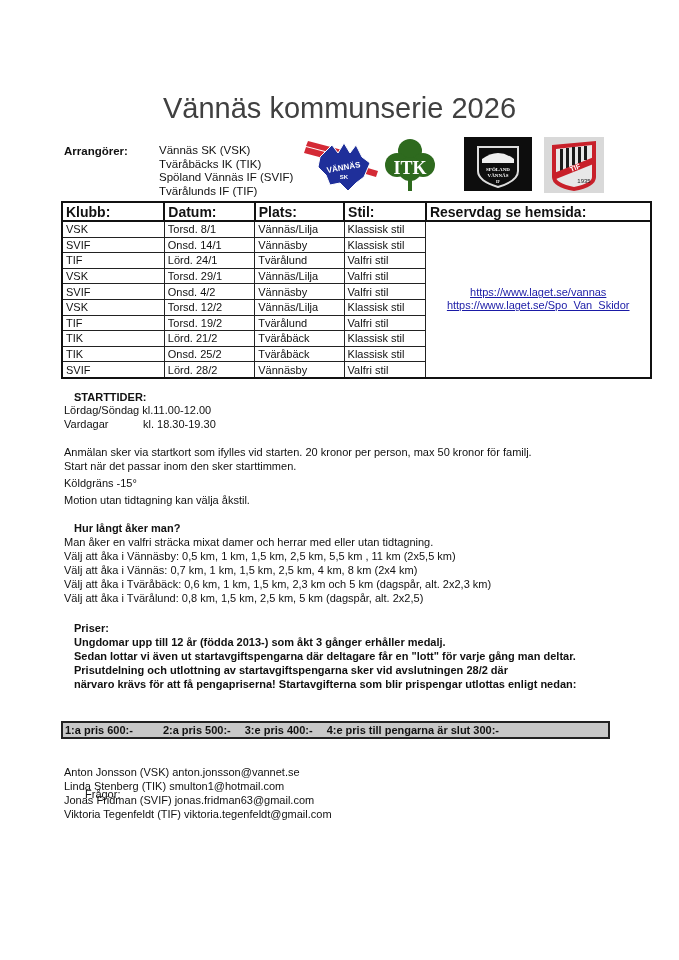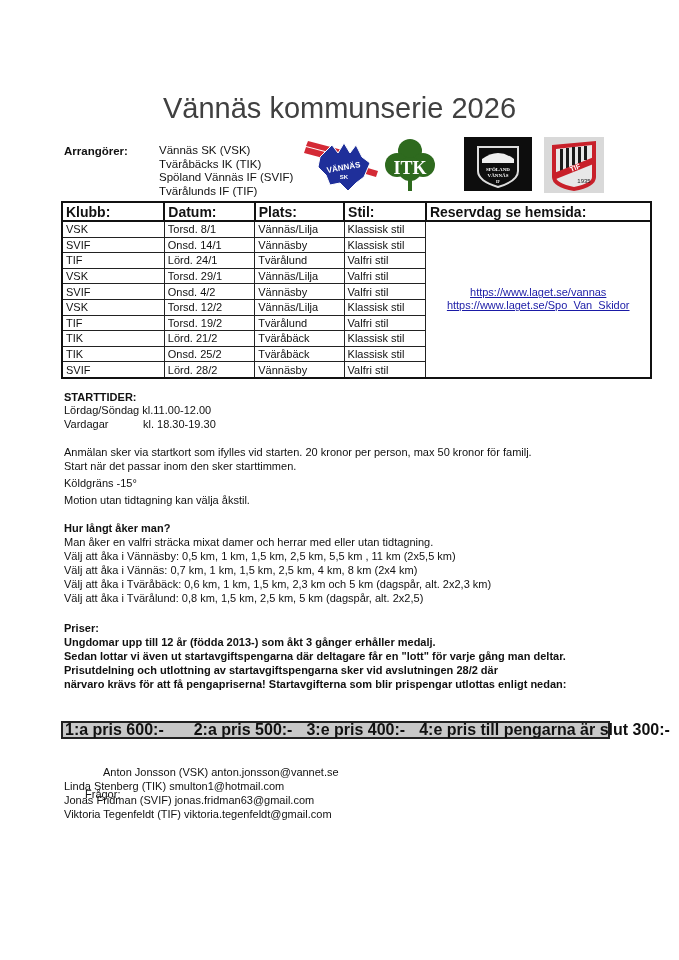--- a/index.html
+++ b/index.html
@@ -14,23 +14,23 @@
                 border-collapse: collapse; font-size: 11px; }
   table.sched th { font-size: 14px; font-weight: bold; text-align: left; padding: 0 3px;
                    height: 17px; border: 2px solid #111; }
   table.sched td { border: 1px solid #222; padding: 0 3px; height: 14.6px; white-space: nowrap; }
   table.sched td.links { text-align: center; vertical-align: middle; border: 1px solid #222;
                          border-right: 2px solid #111; border-bottom: 2px solid #111; }
   table.sched tr:last-child td { border-bottom: 2px solid #111; }
   table.sched td:first-child { border-left: 2px solid #111; }
   .link { color: #1a1aa6; text-decoration: underline; font-size: 11px; line-height: 13px; display: block; }
   .txt { left: 64px; font-size: 11px; line-height: 13.5px; }
-  .b { font-weight: bold; }
+  .b { font-weight: bold; margin-left: 10px; }
   .prize-bar { position: absolute; left: 61px; top: 721px; width: 543px; height: 14px;
-               background: #c8c8c8; border: 2px solid #222; font-size: 16px; font-weight: bold;
+               background: #c8c8c8; border: 2px solid #222; font-size: 11px; font-weight: bold;
                line-height: 14px; padding-left: 2px; white-space: pre; }
   .prize-bar span { margin-right: 14px; }
 </style>
 </head>
 <body>
 
 <div class="abs title">Vännäs kommunserie 2026</div>
 
 <div class="abs arr-label">Arrangörer:</div>
 <div class="abs arr-list">
@@ -187,16 +187,16 @@
 
 <div class="abs txt b" style="top:622px;">Priser:</div>
 <div class="abs txt b" style="top:636px;">Ungdomar upp till 12 år (födda 2013-) som åkt 3 gånger erhåller medalj.</div>
 <div class="abs txt b" style="top:650px;">Sedan lottar vi även ut startavgiftspengarna där deltagare får en "lott" för varje gång man deltar.</div>
 <div class="abs txt b" style="top:664px;">Prisutdelning och utlottning av startavgiftspengarna sker vid avslutningen 28/2 där</div>
 <div class="abs txt b" style="top:678px;">närvaro krävs för att få pengapriserna! Startavgifterna som blir prispengar utlottas enligt nedan:</div>
 
 <div class="prize-bar"><span style="margin-right:30px">1:a pris 600:-</span><span>2:a pris 500:-</span><span>3:e pris 400:-</span><span>4:e pris till pengarna är slut 300:-</span></div>
 
 <div class="abs txt" style="top:788px;padding-left:21px;">Frågor:</div>
-<div class="abs txt" style="top:766px;margin-left:39px;">Anton Jonsson (VSK) anton.jonsson@vannet.se</div>
+<div class="abs txt" style="top:766px;">Anton Jonsson (VSK) anton.jonsson@vannet.se</div>
 <div class="abs txt" style="top:780px;">Linda Stenberg (TIK) smulton1@hotmail.com</div>
 <div class="abs txt" style="top:794px;">Jonas Fridman (SVIF) jonas.fridman63@gmail.com</div>
 <div class="abs txt" style="top:808px;">Viktoria Tegenfeldt (TIF) viktoria.tegenfeldt@gmail.com</div>
 
 </body></html>

